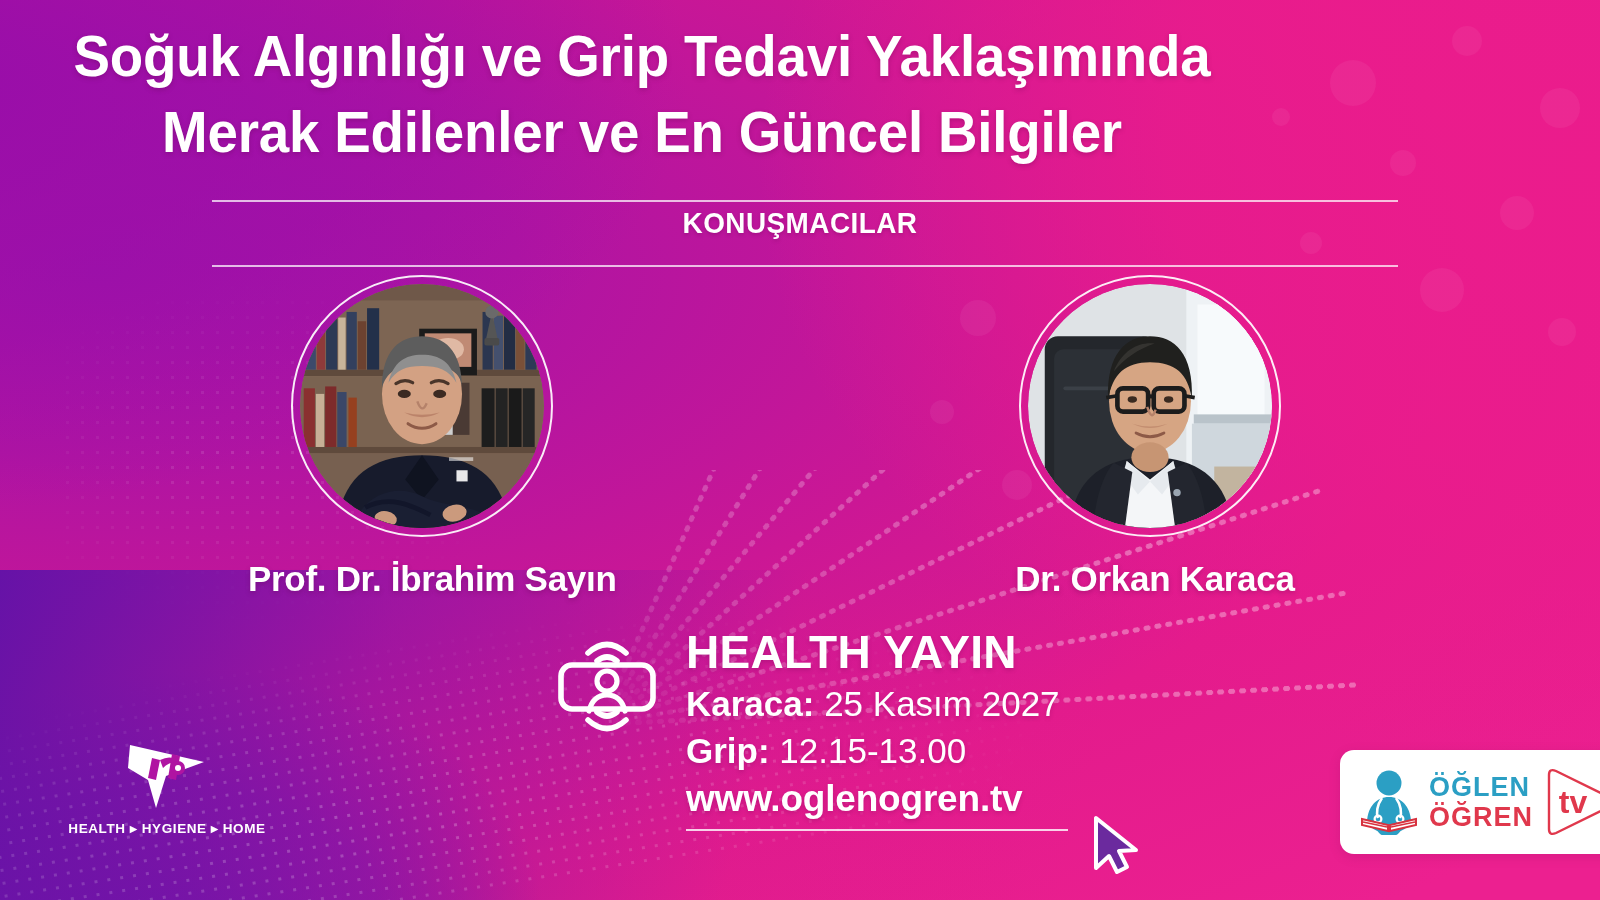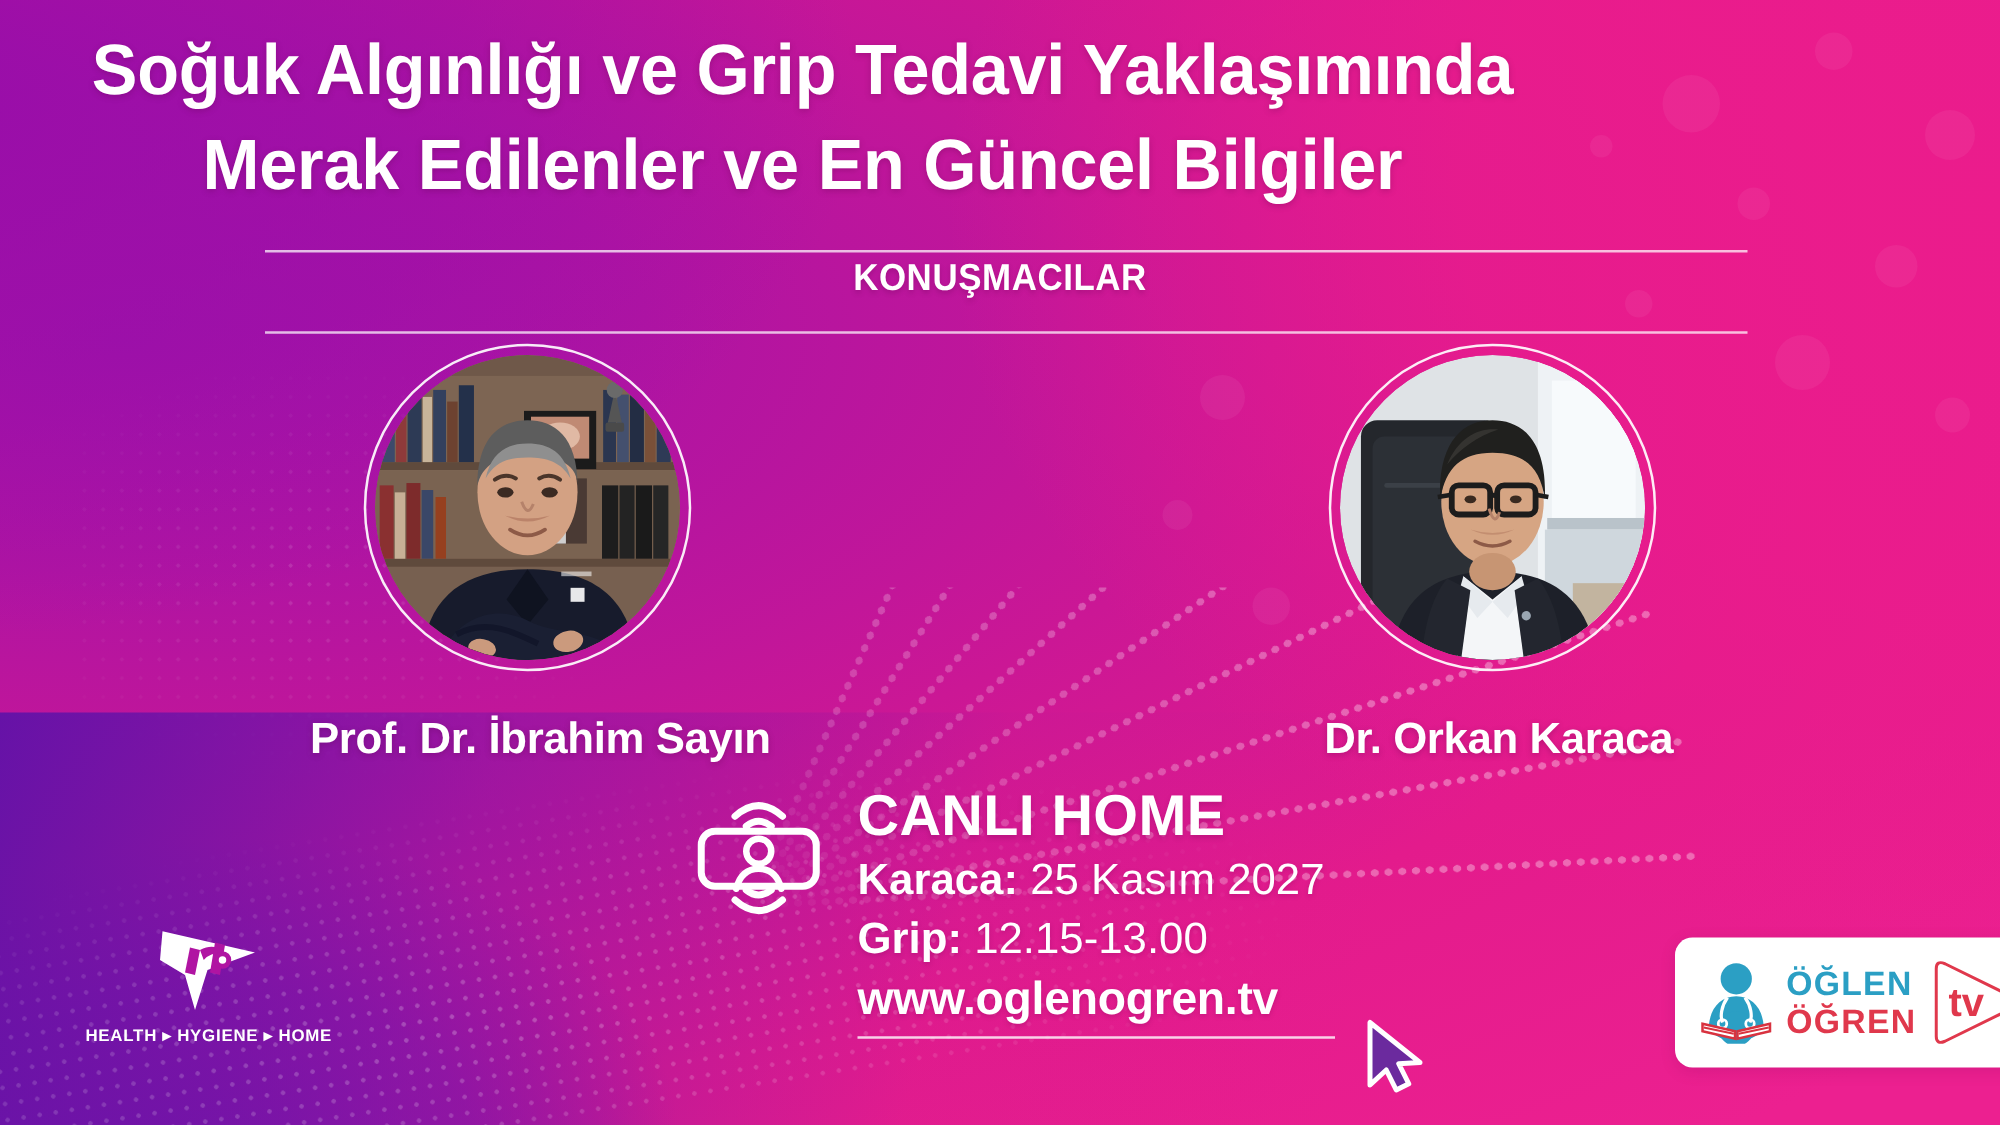--- a/index.html
+++ b/index.html
@@ -103,39 +103,39 @@
   .section-label{
     position:absolute; left:0; top:206px; width:1600px; text-align:center;
     font-weight:bold; font-size:30px; letter-spacing:0.5px; color:#fff;
     transform:scaleX(0.93);
     text-shadow:0 2px 4px rgba(90,0,70,0.25);
   }
 
   
   .speaker{ position:absolute; width:300px; text-align:center; }
   .speaker.left{ left:272px; top:275px; }
-  .speaker.right{ left:1044px; top:275px; }
+  .speaker.right{ left:1000px; top:275px; }
 
   .avatar-ring{
     position:relative;
     width:262px; height:262px;
     margin:0 auto;
     border-radius:50%;
     border:2px solid rgba(255,255,255,0.92);
     padding:7px;
   }
   .avatar{
     position:relative;
     width:100%; height:100%;
     border-radius:50%;
     overflow:hidden;
   }
 
   .speaker-name{
-    margin-top:34px;
+    margin-top:22px;
     font-weight:bold;
     font-size:35px;
     color:#ffffff;
     letter-spacing:-0.3px;
     text-shadow:0 2px 5px rgba(90,0,70,0.3);
     white-space:nowrap;
   }
   .speaker.left .speaker-name{ margin-left:-24px; }
   .speaker.right .speaker-name{ margin-left:10px; }
 
@@ -380,21 +380,21 @@
         <path d="M45 33 q10 -8 20 0"></path>
         <path d="M36 92 q19 17 38 0"></path>
         <path d="M45 84 q10 8 20 0"></path>
       </g>
       <rect x="9" y="37" width="92" height="44" rx="11" fill="none" stroke="#ffffff" stroke-width="5.6"></rect>
       <circle cx="55" cy="53" r="10" fill="none" stroke="#ffffff" stroke-width="5.2"></circle>
       <path d="M37 83 q4 -16 18 -16 q14 0 18 16" fill="none" stroke="#ffffff" stroke-width="5.2" stroke-linecap="round"></path>
     </svg>
 
     <div class="live-text">
-      <div class="live-heading">CANLI HOME</div>
+      <div class="live-heading">HEALTH YAYIN</div>
       <div class="live-row">
         <b>Karaca:</b>
         <span>25 Kasım 2027</span>
       </div>
       <div class="live-row">
         <b>Grip:</b>
         <span>12.15-13.00</span>
       </div>
       <div class="live-url">www.oglenogren.tv</div>
       <div class="url-underline"></div>

